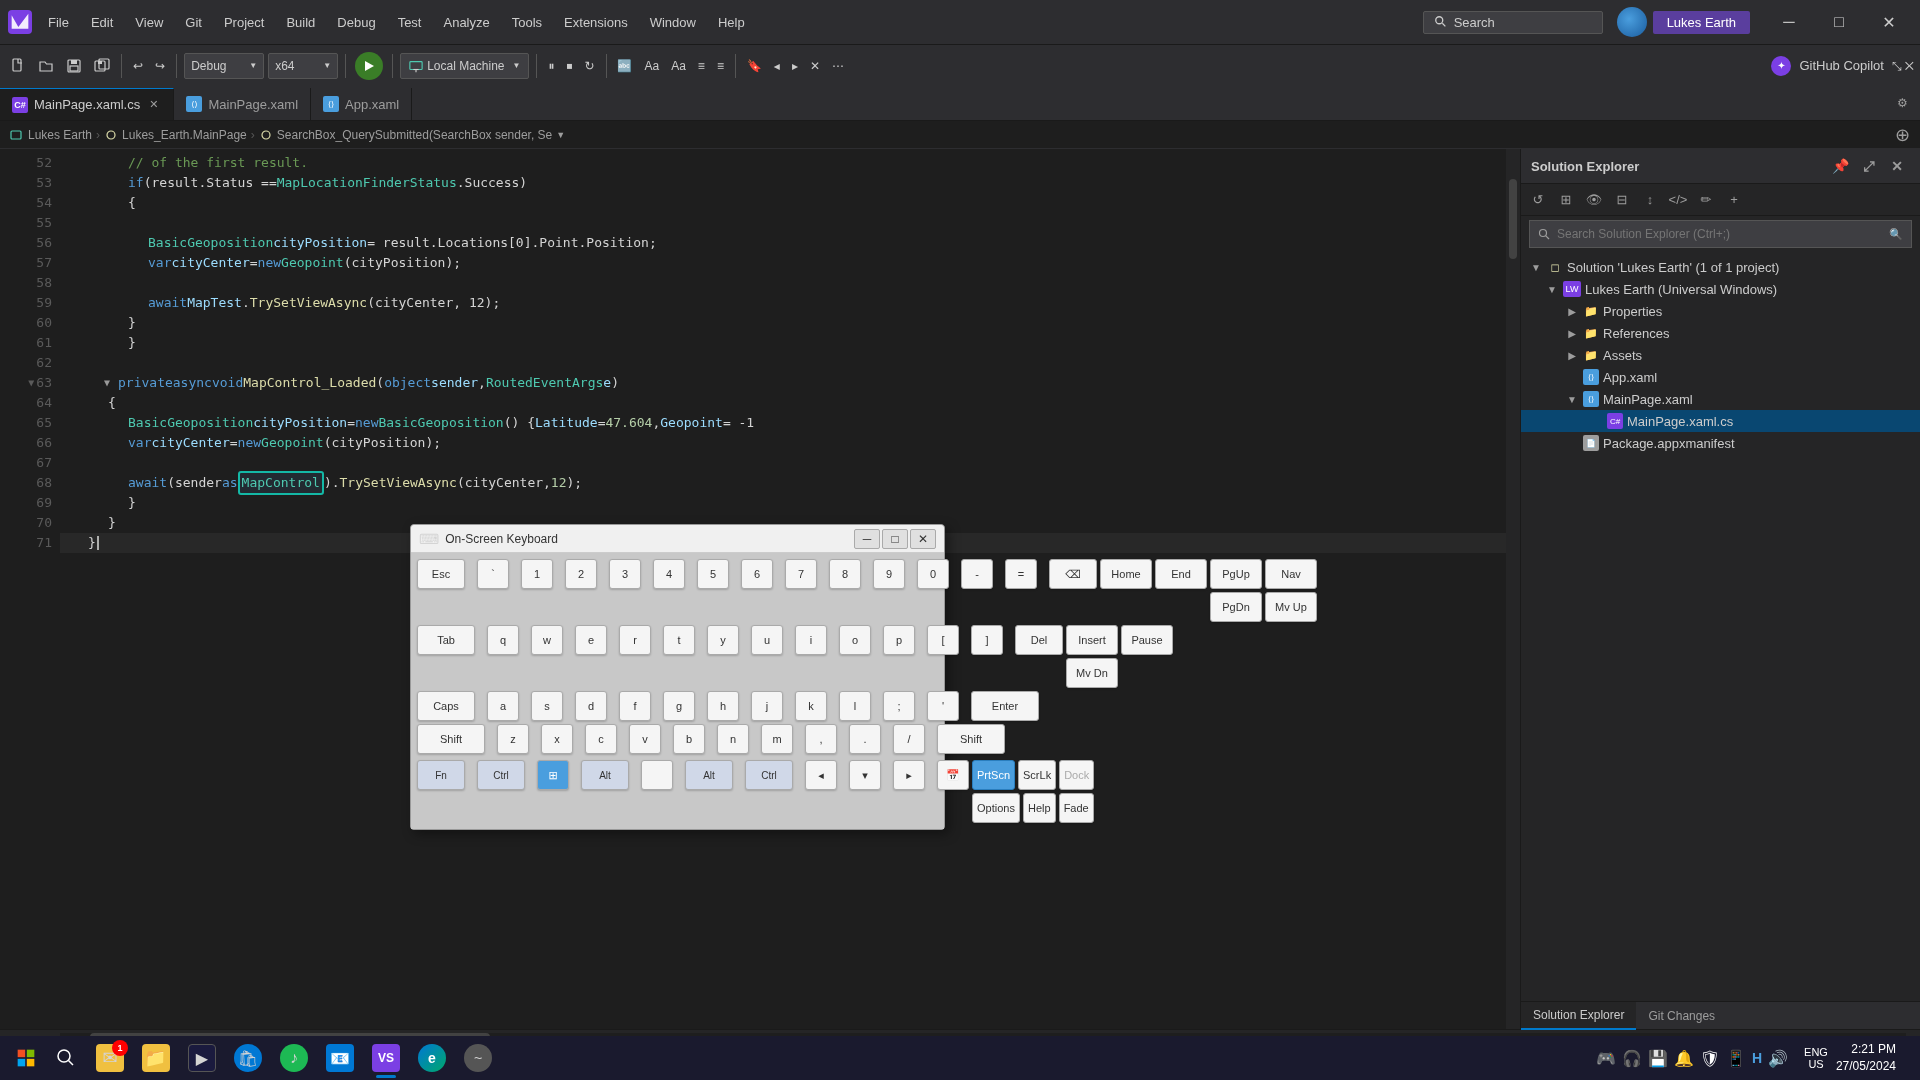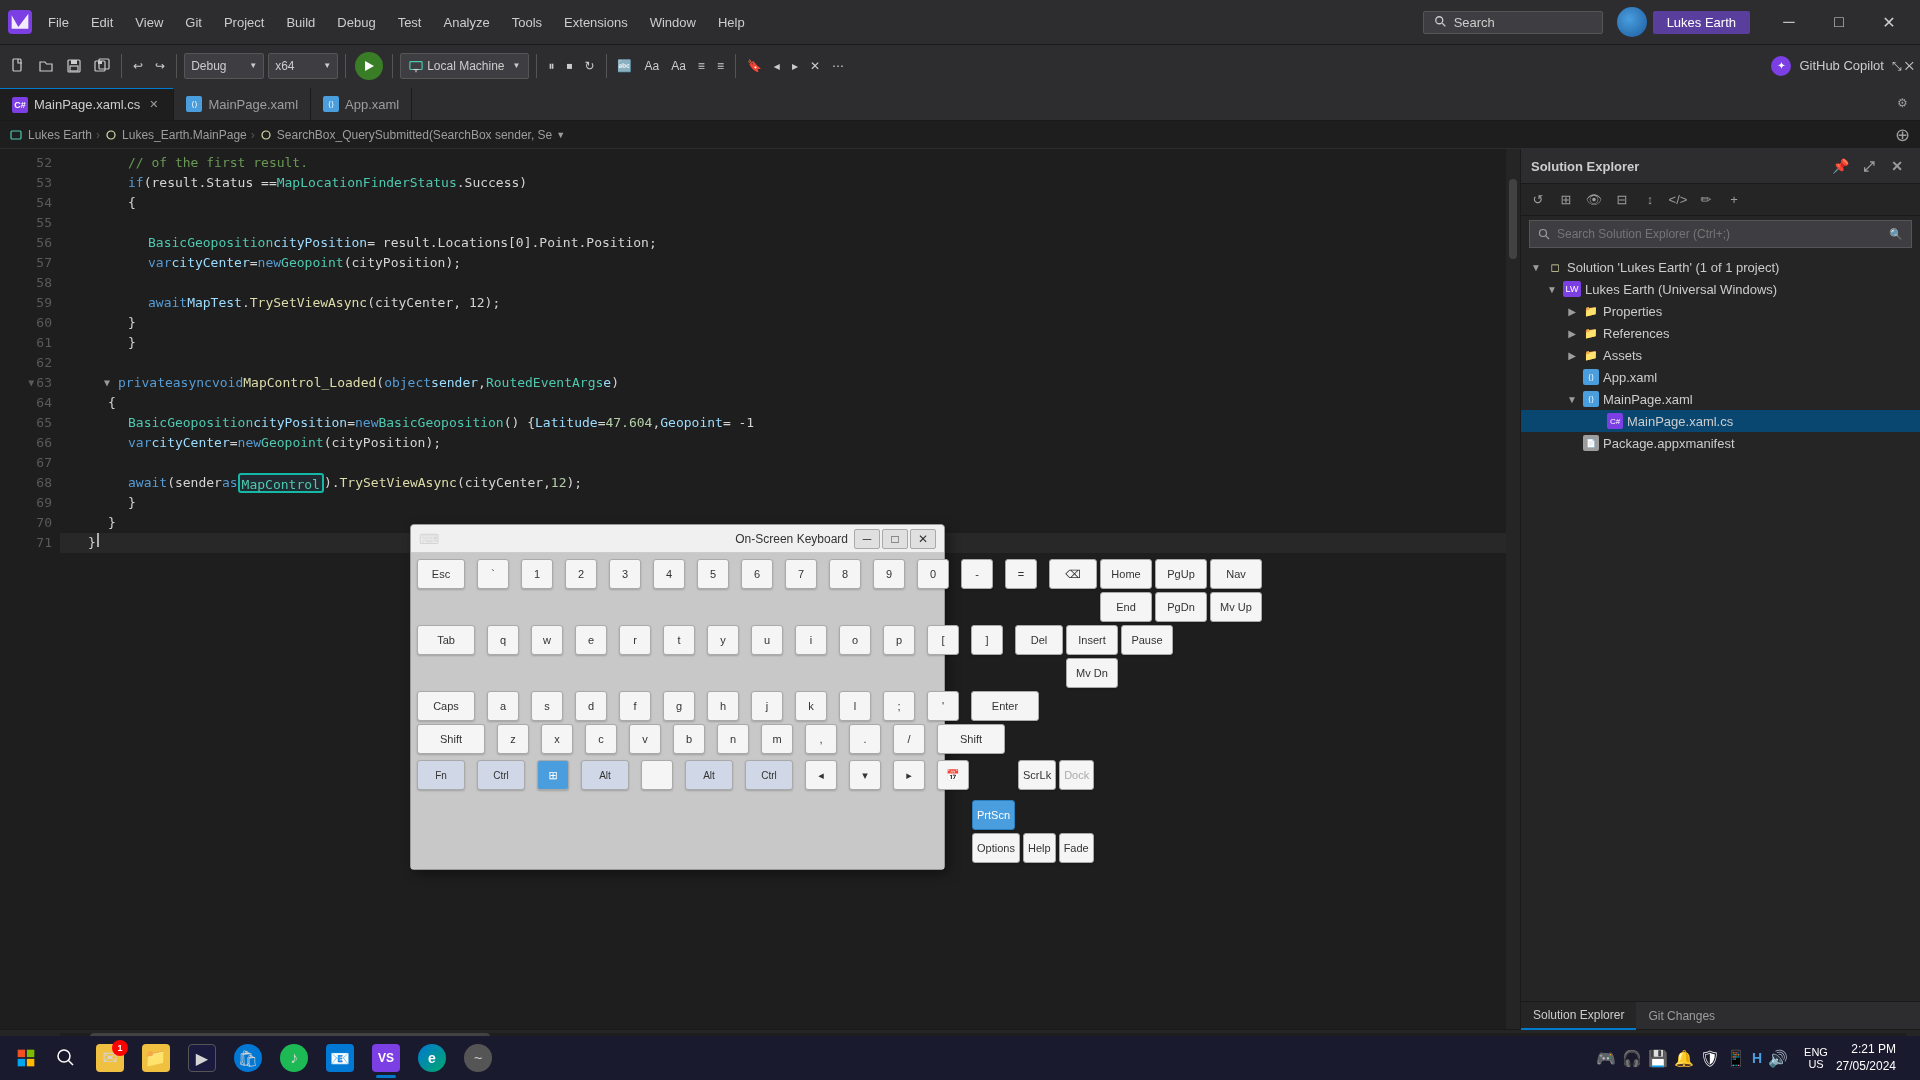--- a/index.html
+++ b/index.html
@@ -40,21 +40,21 @@
     .tab-xml-icon { width: 16px; height: 16px; background: #4a9ede; border-radius: 2px; display: flex; align-items: center; justify-content: center; font-size: 8px; color: white; }
     .tab-settings-btn { margin-left: auto; width: 35px; height: 35px; display: flex; align-items: center; justify-content: center; color: #9d9d9d; cursor: pointer; }
 
     
     .main-content { display: flex; height: calc(1080px - 44px - 42px - 35px - 35px - 44px); }
 
     
     .editor { flex: 1; background: #1e1e1e; overflow: hidden; position: relative; display: flex; }
     .line-numbers { width: 60px; background: #1e1e1e; color: #5a5a5a; text-align: right; padding: 4px 8px; font-family: 'Consolas', monospace; font-size: 13px; line-height: 20px; user-select: none; }
     .code-content { flex: 1; padding: 4px 0; font-family: 'Consolas', monospace; font-size: 13px; line-height: 20px; overflow: hidden; }
-    .code-line { height: 20px; padding: 0 8px; white-space: nowrap; display: flex; }
+    .code-line { height: 20px; padding: 0 8px; white-space: nowrap; display: flex; align-items: center; }
     .code-line.active-line { background: #282828; }
     .kw-blue { color: #569cd6; }
     .kw-teal { color: #4ec9b0; }
     .kw-yellow { color: #dcdcaa; }
     .kw-green { color: #6a9955; }
     .kw-number { color: #b5cea8; }
     .kw-white { color: #d4d4d4; }
     .kw-light-blue { color: #9cdcfe; }
     .collapse-arrow { color: #999; font-size: 10px; margin-right: 2px; cursor: pointer; display: inline-block; width: 12px; }
     .indent { display: inline-block; }
@@ -105,31 +105,31 @@
     .taskbar-app.active::after { content: ''; position: absolute; bottom: 2px; width: 20px; height: 3px; background: #007acc; border-radius: 2px; }
     .taskbar-app-icon { width: 28px; height: 28px; border-radius: 4px; display: flex; align-items: center; justify-content: center; font-size: 16px; }
     .taskbar-spacer { flex: 1; }
     .taskbar-right { display: flex; align-items: center; gap: 8px; color: white; font-size: 12px; }
     .taskbar-time { text-align: right; line-height: 1.4; }
     .taskbar-badge { position: absolute; top: 4px; right: 4px; width: 16px; height: 16px; background: red; border-radius: 50%; display: flex; align-items: center; justify-content: center; font-size: 9px; color: white; font-weight: bold; }
 
     
     .osk { position: absolute; left: 410px; top: 524px; width: 535px; background: #e8e8e8; border: 1px solid #999; border-radius: 4px; box-shadow: 4px 4px 12px rgba(0,0,0,0.4); z-index: 100; }
     .osk-title { height: 28px; background: #f0f0f0; border-bottom: 1px solid #ccc; display: flex; align-items: center; padding: 0 8px; gap: 6px; border-radius: 4px 4px 0 0; }
-    .osk-title-text { font-size: 12px; color: #333; flex: 1; text-align: right; }
+    .osk-title-text { font-size: 12px; color: #333; flex: 1; }
     .osk-controls { display: flex; gap: 2px; }
     .osk-ctrl-btn { width: 26px; height: 20px; background: #e0e0e0; border: 1px solid #aaa; display: flex; align-items: center; justify-content: center; font-size: 12px; cursor: pointer; color: #333; border-radius: 2px; }
     .osk-body { padding: 6px; background: #c8c8c8; }
     .osk-row { display: flex; gap: 12px; margin-bottom: 3px; }
     .osk-key { min-width: 32px; height: 30px; background: #f5f5f5; border: 1px solid #aaa; border-radius: 3px; display: flex; align-items: center; justify-content: center; font-size: 11px; color: #333; cursor: pointer; padding: 0 4px; box-shadow: 0 1px 2px rgba(0,0,0,0.2); }
     .osk-key.wide { min-width: 48px; }
     .osk-key.wider { min-width: 58px; }
     .osk-key.widest { min-width: 68px; }
     .osk-key.space { flex: 1; }
-    .osk-key.active { background: #4a9ede; color: white; border-color: #2a7ebe; margin-top: 40px; }
+    .osk-key.active { background: #4a9ede; color: white; border-color: #2a7ebe; }
     .osk-key.special { background: #d0d8e8; font-size: 10px; }
     .osk-nav-key { min-width: 52px; height: 30px; background: #f5f5f5; border: 1px solid #aaa; border-radius: 3px; display: flex; align-items: center; justify-content: center; font-size: 11px; color: #333; cursor: pointer; box-shadow: 0 1px 2px rgba(0,0,0,0.2); }
 
     .se-bottom-tabs { height: 28px; background: #2d2d30; display: flex; align-items: center; border-top: 1px solid #1a1a1a; }
     .se-bottom-tab { padding: 0 12px; height: 28px; display: flex; align-items: center; font-size: 12px; color: #9d9d9d; cursor: pointer; }
     .se-bottom-tab.active { color: #ccc; border-bottom: 2px solid #007acc; background: #252526; }
   </style>
 </head>
 <body>
 
@@ -721,21 +721,21 @@
           <div class="osk-key">6</div>
           <div class="osk-key">7</div>
           <div class="osk-key">8</div>
           <div class="osk-key">9</div>
           <div class="osk-key">0</div>
           <div class="osk-key">-</div>
           <div class="osk-key">=</div>
           <div class="osk-key wide">⌫</div>
         </div>
       </div>
-      <div style="display:flex; flex-direction:column; gap:3px;">
+      <div style="display:flex; flex-direction:row; gap:3px;">
         <div class="osk-nav-key">Home</div>
         <div class="osk-nav-key">End</div>
       </div>
       <div style="display:flex; flex-direction:column; gap:3px;">
         <div class="osk-nav-key">PgUp</div>
         <div class="osk-nav-key">PgDn</div>
       </div>
       <div style="display:flex; flex-direction:column; gap:3px;">
         <div class="osk-nav-key">Nav</div>
         <div class="osk-nav-key">Mv Up</div>

